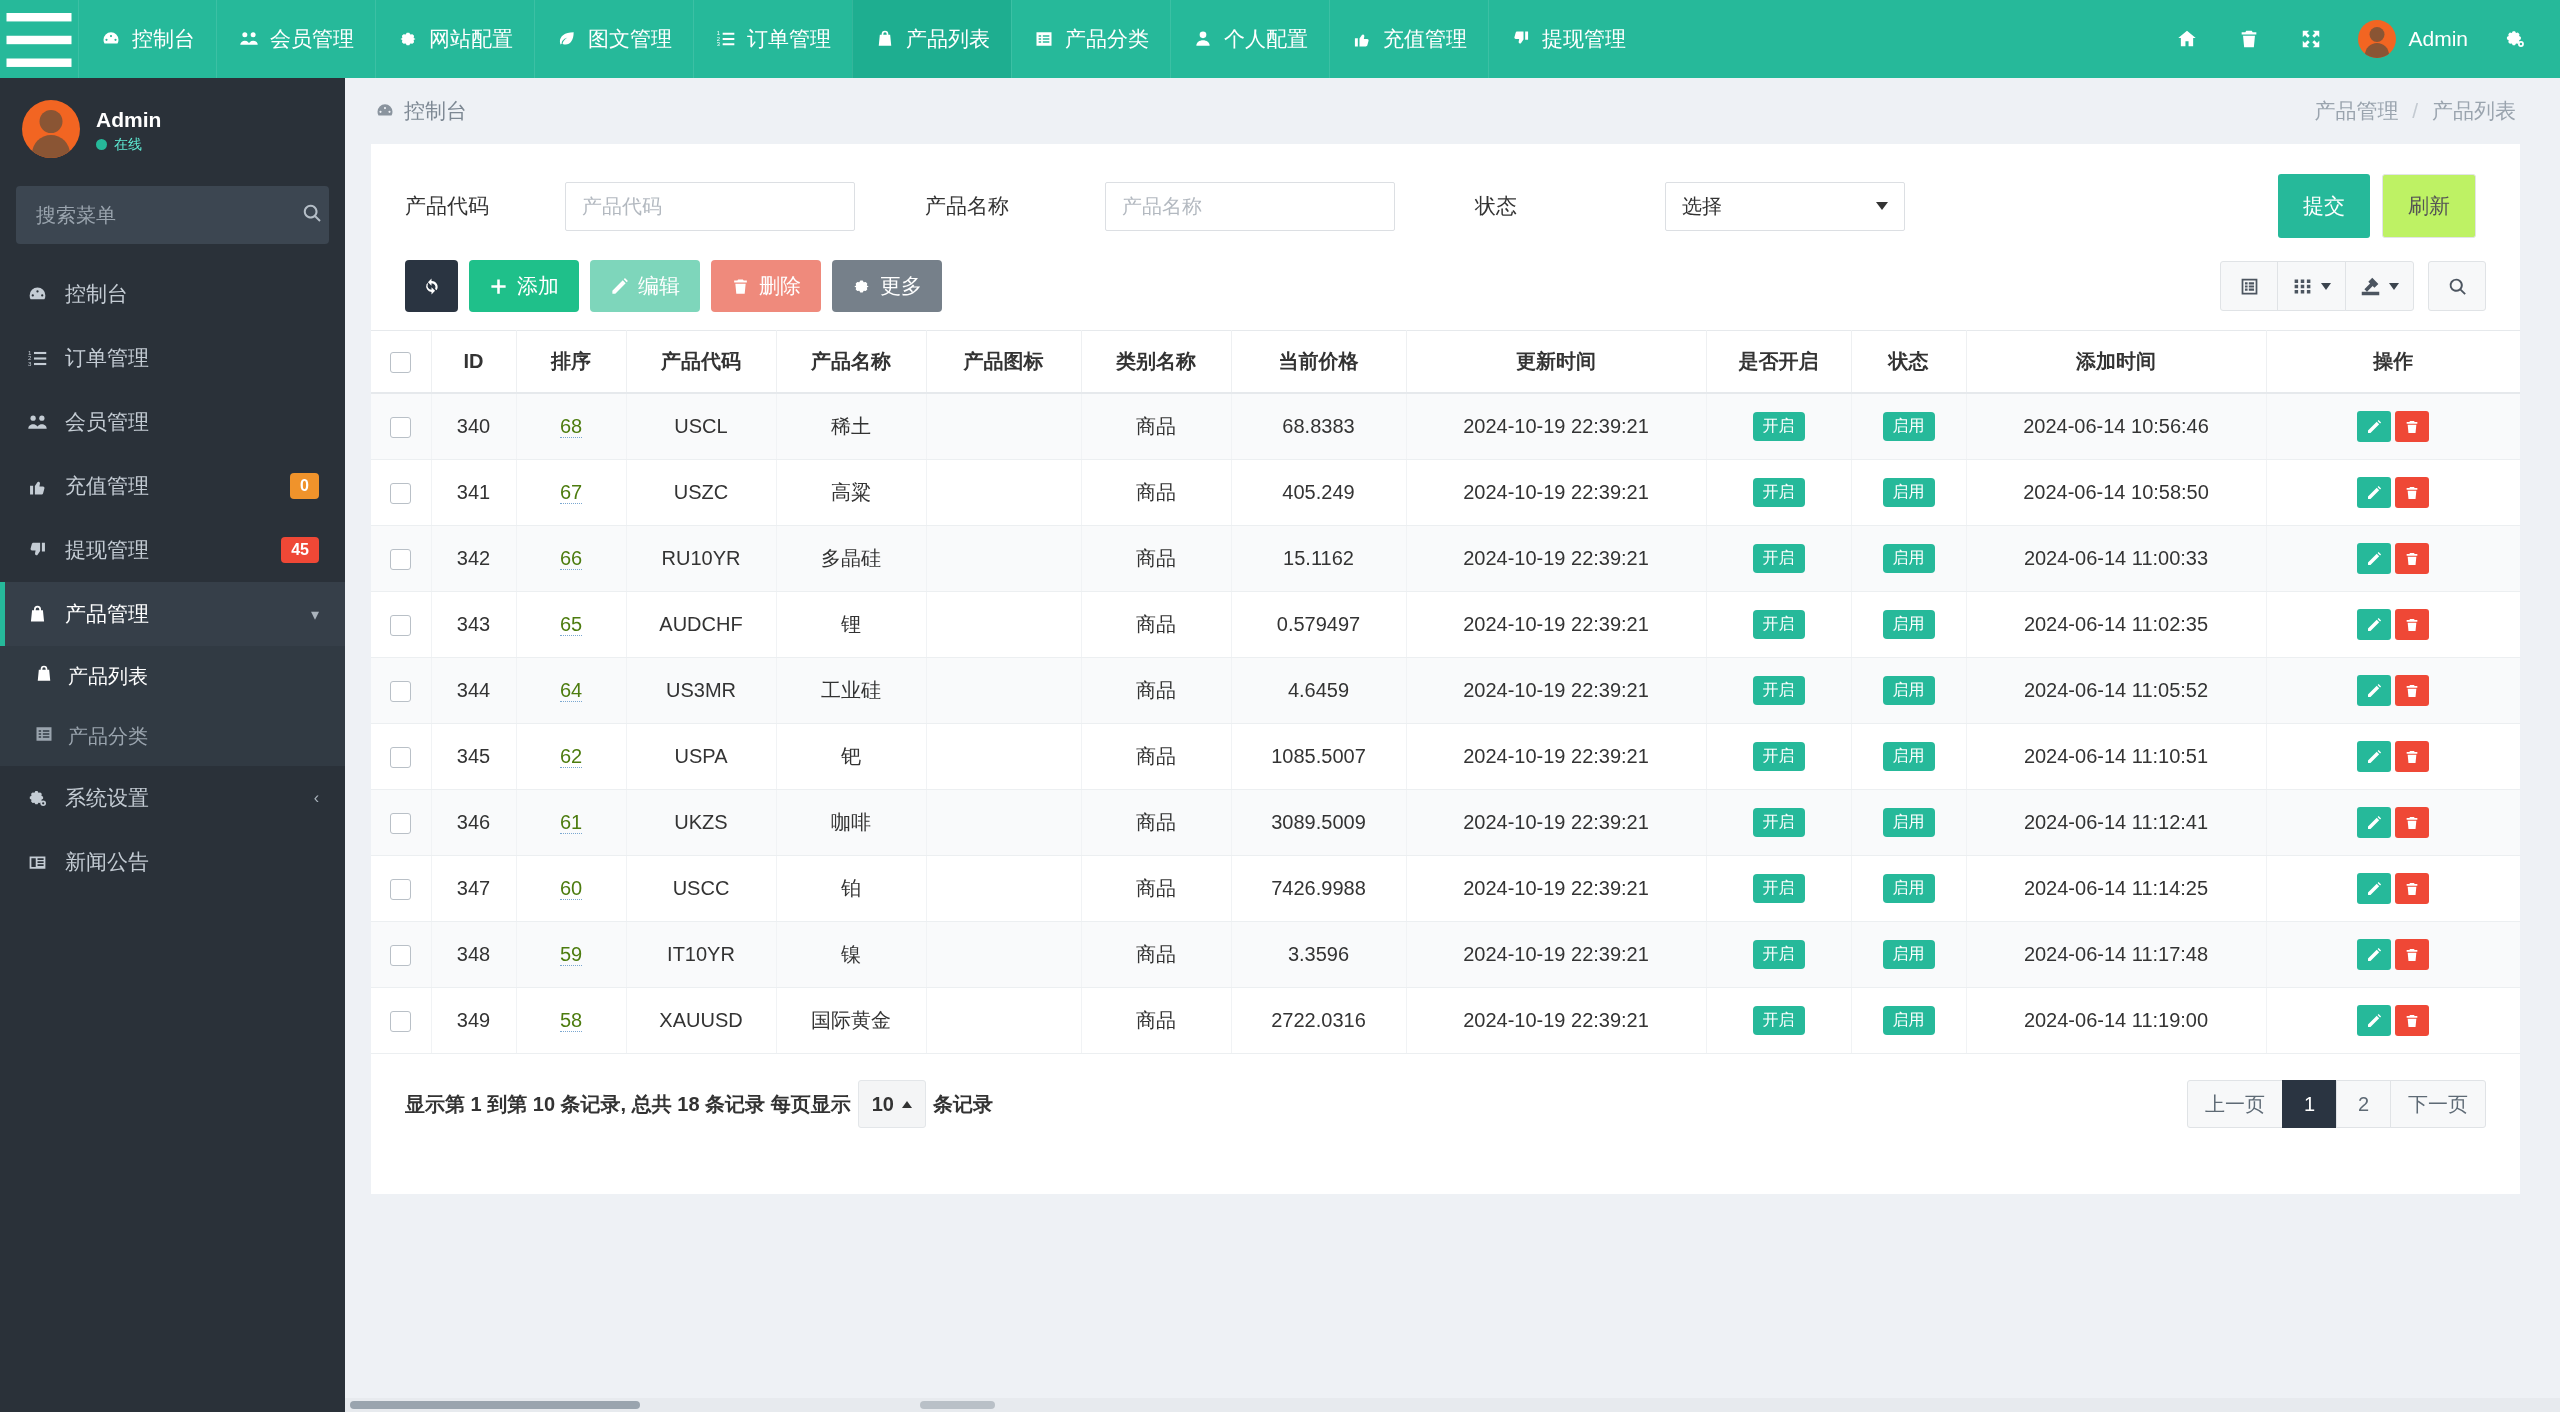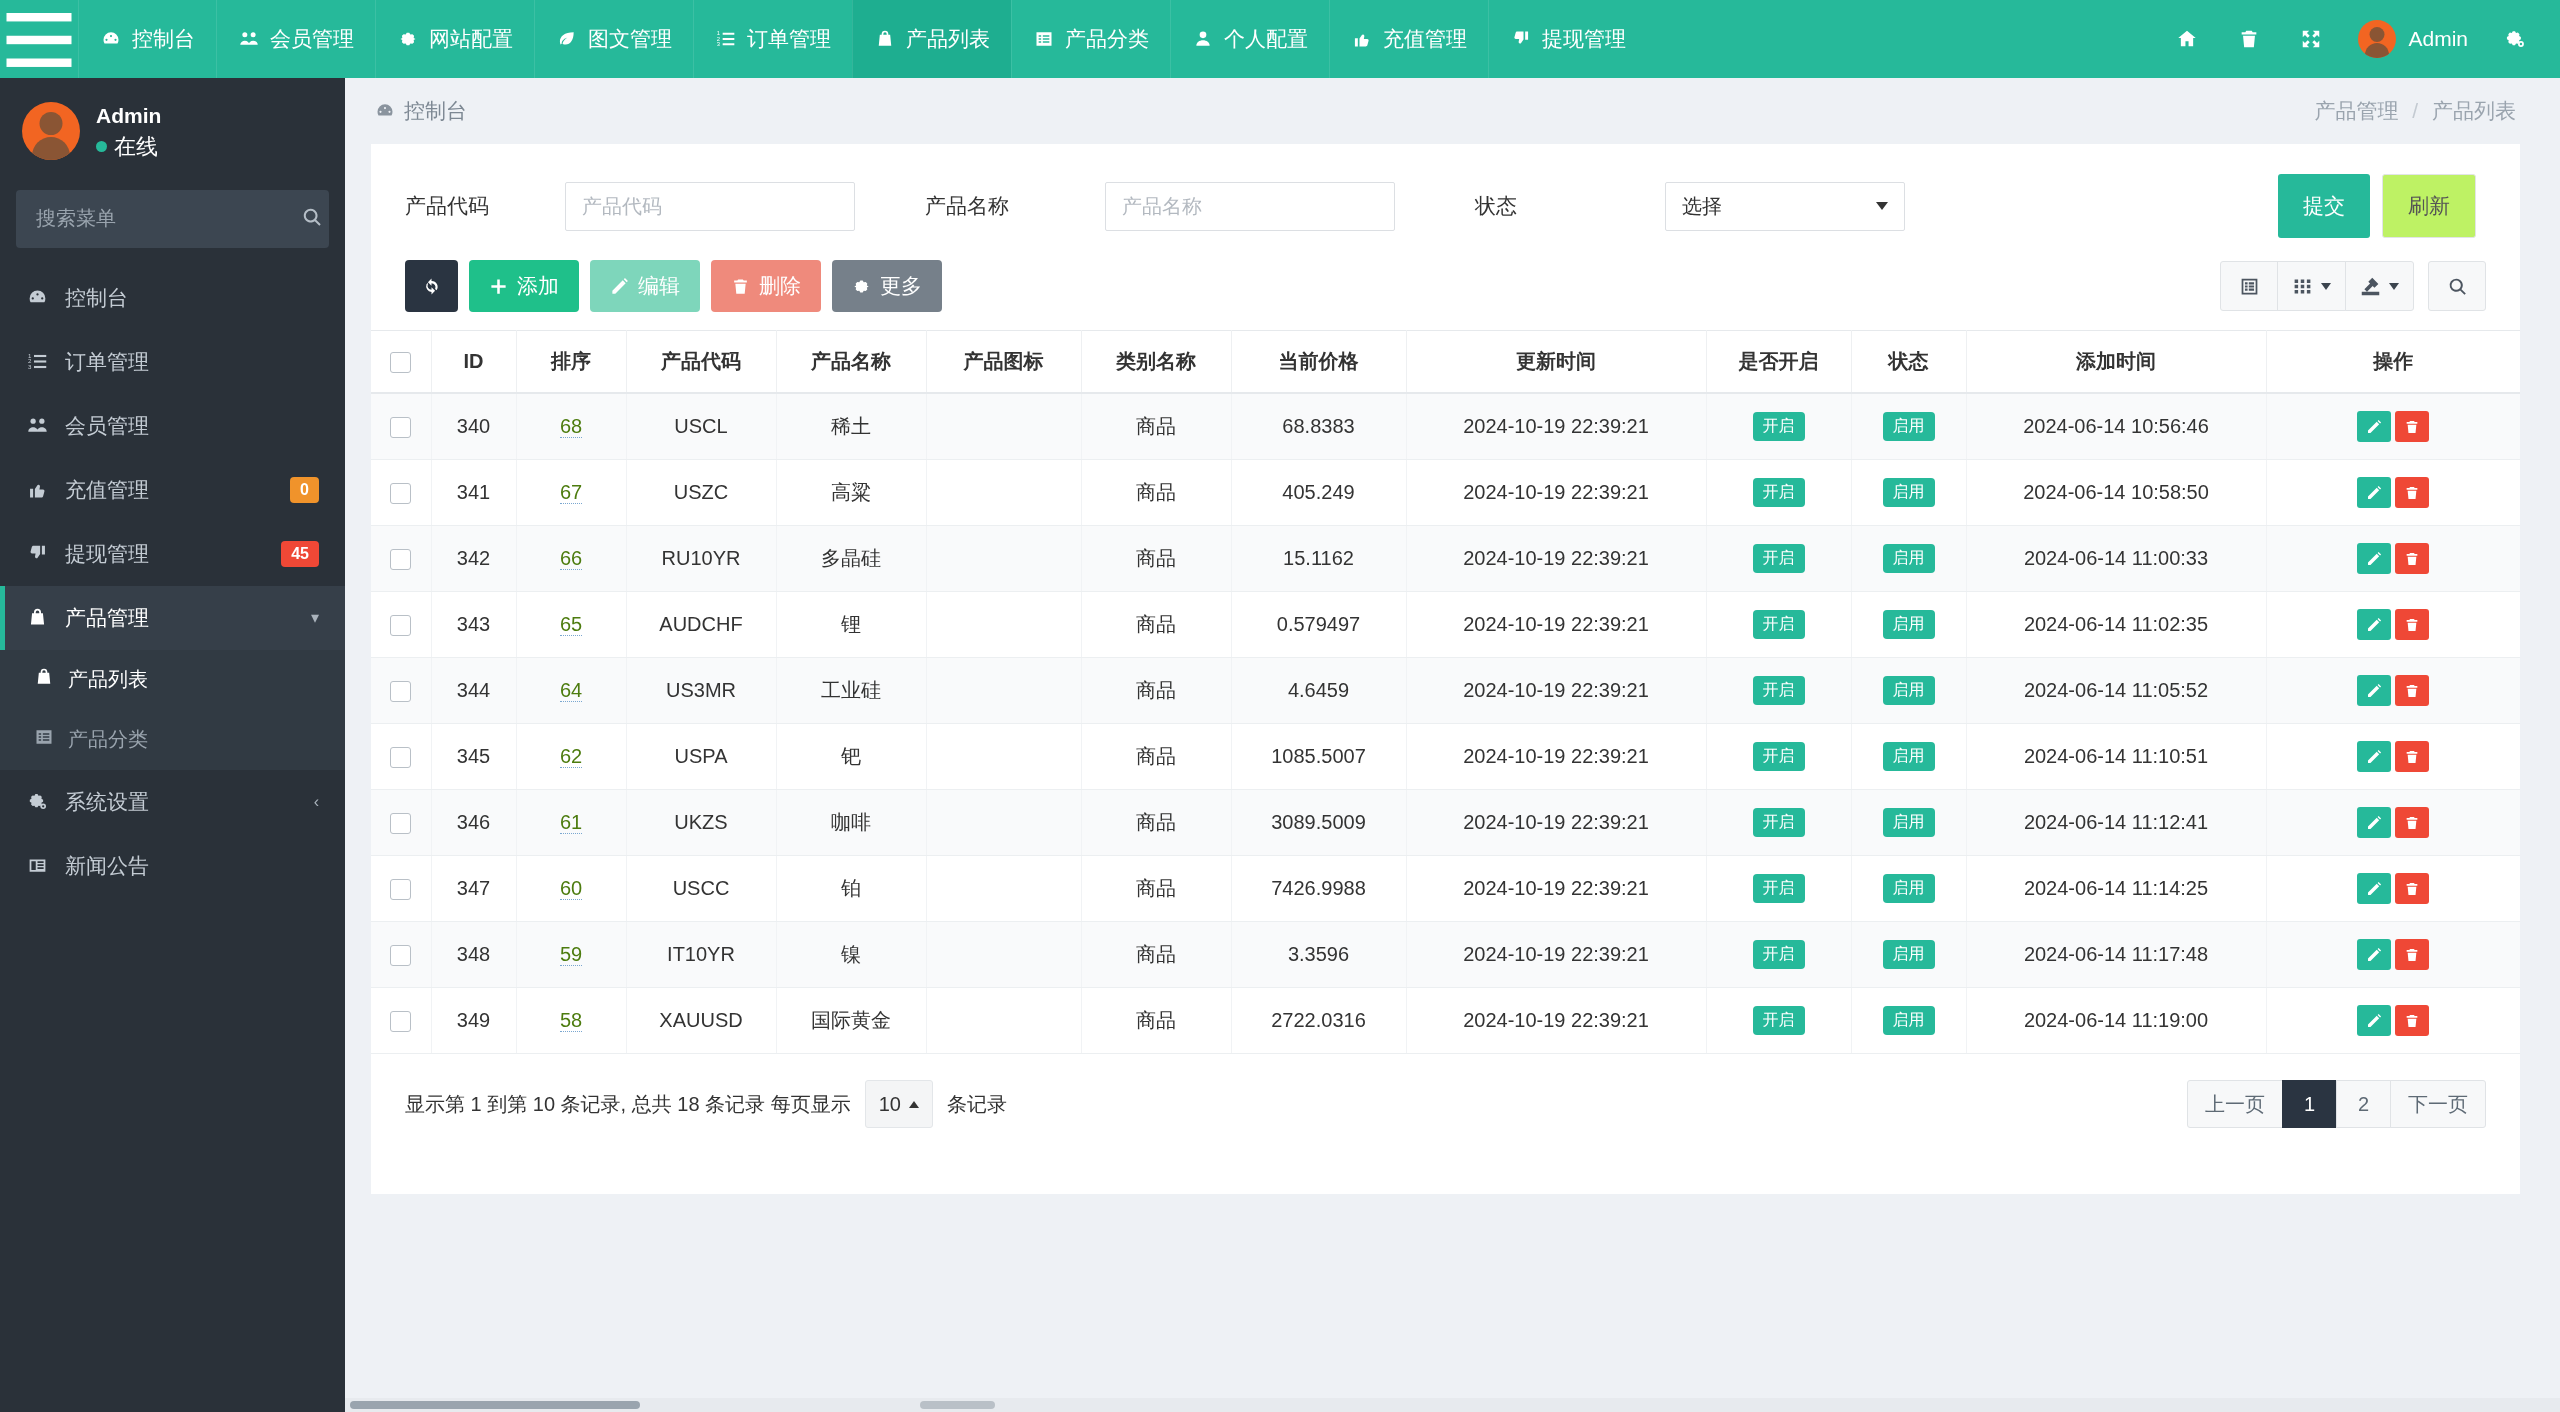--- a/index.html
+++ b/index.html
@@ -64,21 +64,21 @@
   }
   .avatar-lg::before{
     content:""; position:absolute; left:50%; top:10px; transform:translateX(-50%);
     width:23px; height:23px; border-radius:50%; background:#8a5534;
   }
   .avatar-lg::after{
     content:""; position:absolute; left:50%; bottom:0; transform:translateX(-50%);
     width:38px; height:23px; border-radius:19px 19px 0 0; background:#8a5534;
   }
   .side-profile .pname { color:#fff; font-size:21px; font-weight:bold; line-height:1.5; }
-  .side-profile .pstat { color:#ffffff; font-size:22px; display:flex; align-items:center; gap:7px; }
+  .side-profile .pstat { color:#5eead4; font-size:14px; display:flex; align-items:center; gap:7px; }
   .dot { width:11px; height:11px; border-radius:50%; background:#26b99a; display:inline-block; }
 
   .side-search {
     margin:8px 16px 18px 16px; height:58px; background:#3c4651; border-radius:4px;
     display:flex; align-items:center; padding:0 20px;
   }
   .side-search input {
     flex:1; background:transparent; border:0; outline:none; color:#cfd6dd; font-size:20px;
     font-family:inherit;
   }
@@ -194,21 +194,21 @@
   .opbtn {
     display:inline-flex; align-items:center; justify-content:center;
     width:34px; height:31px; border-radius:3px; cursor:pointer; margin:0 2px; vertical-align:middle;
   }
   .opbtn svg { width:16px; height:16px; fill:#fff; }
   .opbtn.edit { background:#26b99a; }
   .opbtn.del { background:#ef4836; }
 
   
   .tfoot { display:flex; align-items:center; padding:26px 34px 34px 34px; }
-  .tfoot .ftext { font-size:20px; color:#333; display:flex; align-items:center; gap:14px; }
+  .tfoot .ftext { font-size:20px; color:#333; display:flex; align-items:center; gap:7px;font-weight:bold; }
   .pagesize {
     display:inline-flex; align-items:center; gap:8px; background:#f4f5f6; border:1px solid #e3e6e9;
     border-radius:3px; height:48px; padding:0 13px; font-size:20px; color:#333; cursor:pointer;
   }
   .pagesize .up { border-left:5px solid transparent; border-right:5px solid transparent; border-bottom:7px solid #333; }
   .pager { margin-left:auto; display:flex; }
   .pg {
     min-width:55px; height:48px; padding:0 17px; border:1px solid #e0e3e6; background:#f7f8f9;
     display:flex; align-items:center; justify-content:center; font-size:20px; color:#5e6a75;
     cursor:pointer; margin-left:-1px;

